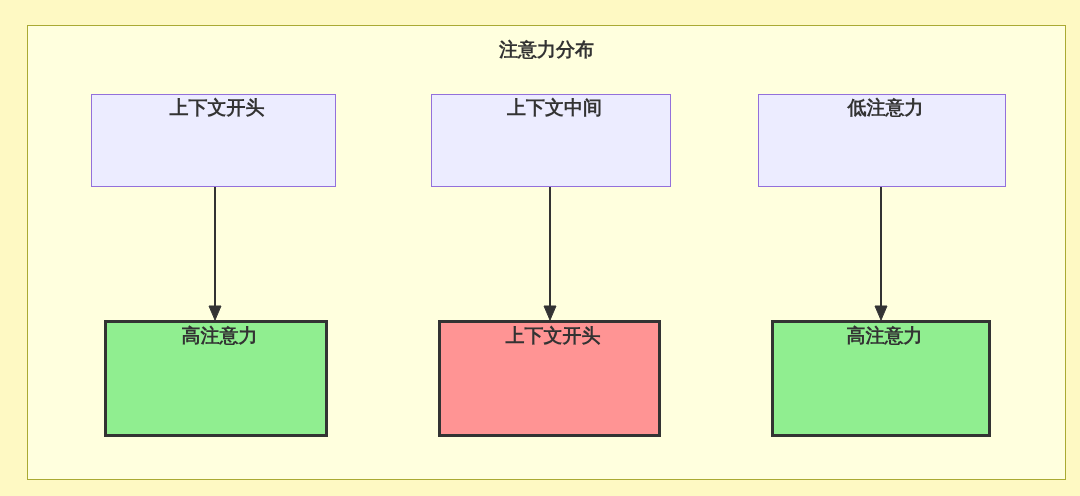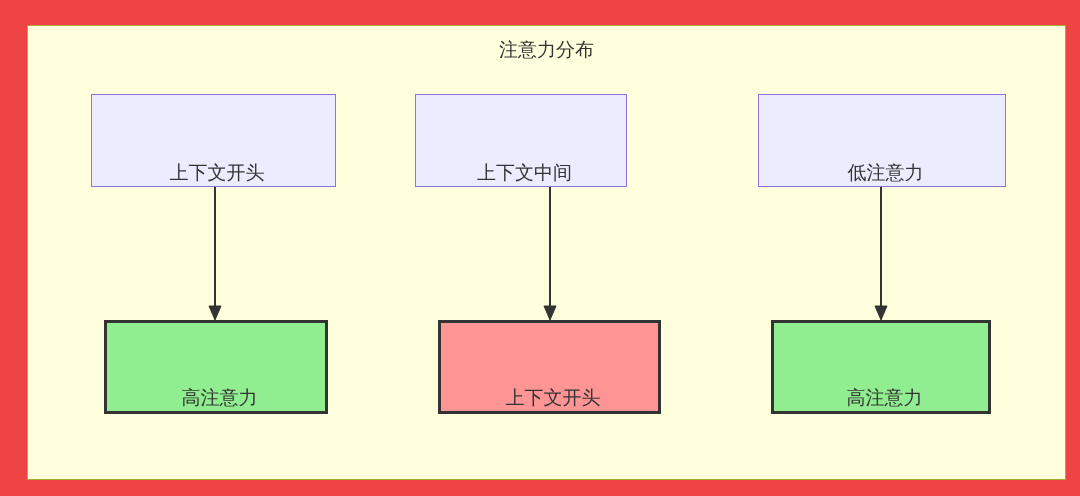--- a/index.html
+++ b/index.html
@@ -11,64 +11,65 @@
     --low-fill:#ff9494;
     --result-border:#333333;
     --arrow:#333333;
     --text:#333333;
   }
   *{box-sizing:border-box;margin:0;padding:0;}
   html,body{background:#ffffff;}
   .canvas{
     position:relative;
     width:1080px;height:496px;
-    background:#ef4444;
+    background:#fef9c3;
     font-family:"DejaVu Sans","Liberation Sans",sans-serif;
     color:var(--text);
     overflow:hidden;
+    font-weight:bold;
   }
   .subgraph{
     position:absolute;
     left:27px;top:25px;
     width:1039px;height:455px;
     background:var(--container-fill);
     border:1px solid var(--container-border);
   }
   .diagram-title{
     position:absolute;
     left:0;top:11px;width:100%;
     text-align:center;
     font-size:19px;
     color:var(--text);
   }
   .node{
     position:absolute;
-    display:flex;align-items:flex-end;justify-content:center;
+    display:flex;align-items:flex-start;justify-content:center;
     font-size:19px;
     text-align:center;
     padding-left:7px;
   }
   .node.context{
     background:var(--context-fill);
     border:1.5px solid var(--context-border);
     height:93px;top:68px;
   }
   .node.result{
-    height:94px;top:294px;
+    height:117px;top:294px;
   }
   .node.high{
     background:var(--high-fill);
     border:3px solid var(--result-border);
   }
   .node.low{
     background:var(--low-fill);
     border:3px solid var(--result-border);
   }
   #ctx-start{left:63px;width:245px;}
-  #ctx-middle{left:387px;width:212px;}
+  #ctx-middle{left:403px;width:240px;}
   #ctx-end{left:730px;width:248px;}
   #res-start{left:76px;width:224px;}
   #res-middle{left:410px;width:223px;}
   #res-end{left:743px;width:220px;}
   .arrow{
     position:absolute;
     top:161px;
     width:20px;height:134px;
   }
   #arrow-start{left:177px;}

